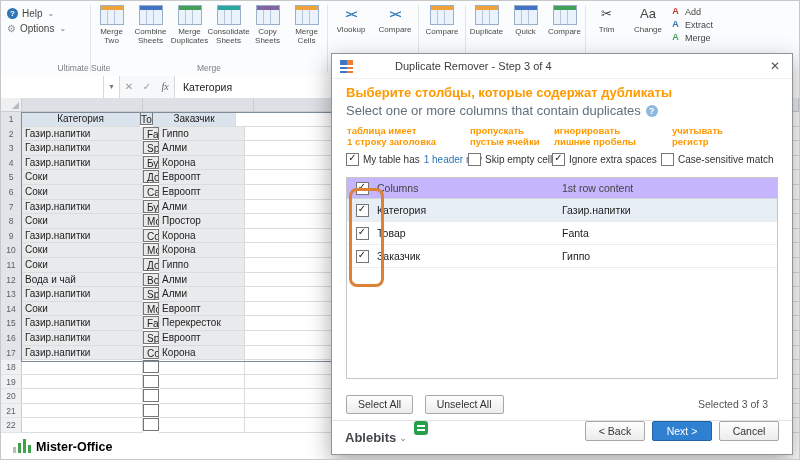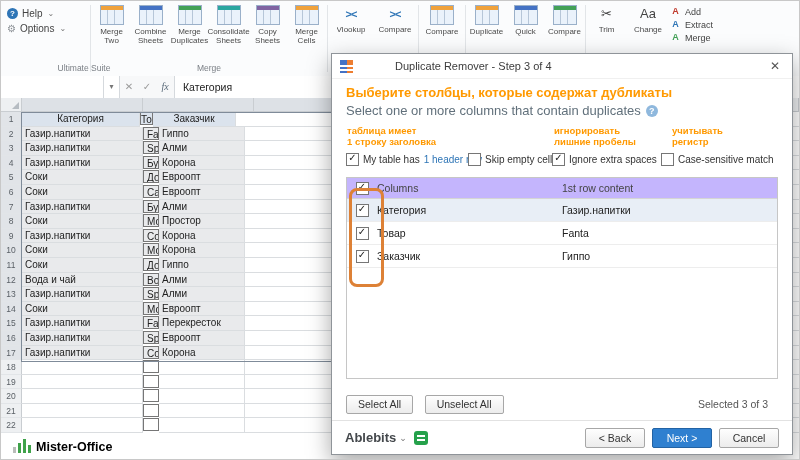--- a/index.html
+++ b/index.html
@@ -107,21 +107,21 @@
   .cl-cb{width:30px;flex:0 0 30px;text-align:center;display:flex;justify-content:center;}
   .cl-name{width:185px;flex:0 0 185px;font-size:10.5px;color:#222;}
   .cl-content{flex:1;font-size:10.5px;color:#222;}
   .cl-head .cl-name,.cl-head .cl-content{font-size:10.5px;color:#444;}
   .cl-rows .cl-row:nth-child(1){background:#e8eef6;}
   .orange-rect{position:absolute;left:17px;top:109px;width:29px;height:93px;border:3px solid #dd8136;border-radius:8px;pointer-events:none;}
   .sel-row{position:relative;margin-top:15px;height:20px;}
   .btn{display:inline-block;height:19px;line-height:17px;padding:0 11px;font-size:10.5px;color:#333;background:linear-gradient(#fefefe,#ececec);border:1px solid #a7a7a7;border-radius:2px;cursor:default;box-sizing:border-box;}
   .sel-row .btn{margin-right:7px;}
   .sel-info{position:absolute;right:10px;top:4px;font-size:10.5px;color:#555;}
-  .dlg-footer{position:absolute;left:0;right:0;bottom:0;height:33px;border-top:1px solid #e2e2e2;display:flex;align-items:center;padding:0 13px;}
+  .dlg-footer{position:absolute;left:0;right:0;bottom:0;height:33px;border-top:1px solid #e2e2e2;display:flex;padding:0 13px;}
   .brand{display:flex;align-items:center;font-size:13px;font-weight:bold;color:#44484c;gap:3px;}
   .brand::after{content:"⌄";font-weight:normal;color:#777;font-size:9px;}
   .green-sq{width:14px;height:14px;background:#25a14b;border-radius:3px;margin-left:7px;position:relative;}
   .green-sq::after{content:"";position:absolute;left:3px;right:3px;top:4px;height:2px;background:#fff;box-shadow:0 4px 0 #fff;}
   .foot-btns{margin-left:auto;display:flex;gap:7px;}
   .foot-btns .btn{width:60px;text-align:center;padding:0;height:20px;line-height:18px;}
   .btn.primary{background:#2f80d0;border-color:#2363a4;color:#fff;}
 </style>
 </head>
 <body>
@@ -465,20 +465,21 @@
     </div>
     <div class="dlg-body">
       <div class="h-ru">Выберите столбцы, которые содержат дубликаты</div>
       <div class="h-en">
         <span>Select one or more columns that contain duplicates</span>
         <span class="help-circle">?</span>
       </div>
 
       <div class="annos">
         <div class="anno a1"><span>таблица имеет</span><br><span>1 строку заголовка</span></div>
+        <div class="anno a2"><span>пропускать</span><br><span>пустые ячейки</span></div>
         <div class="anno a3"><span>игнорировать</span><br><span>лишние пробелы</span></div>
         <div class="anno a4"><span>учитывать</span><br><span>регистр</span></div>
       </div>
 
       <div class="opts">
         <label class="opt o1">
           <span class="cb on"></span>
           <span>My table has</span>
           <a class="blue">1 header row</a>
         </label>

